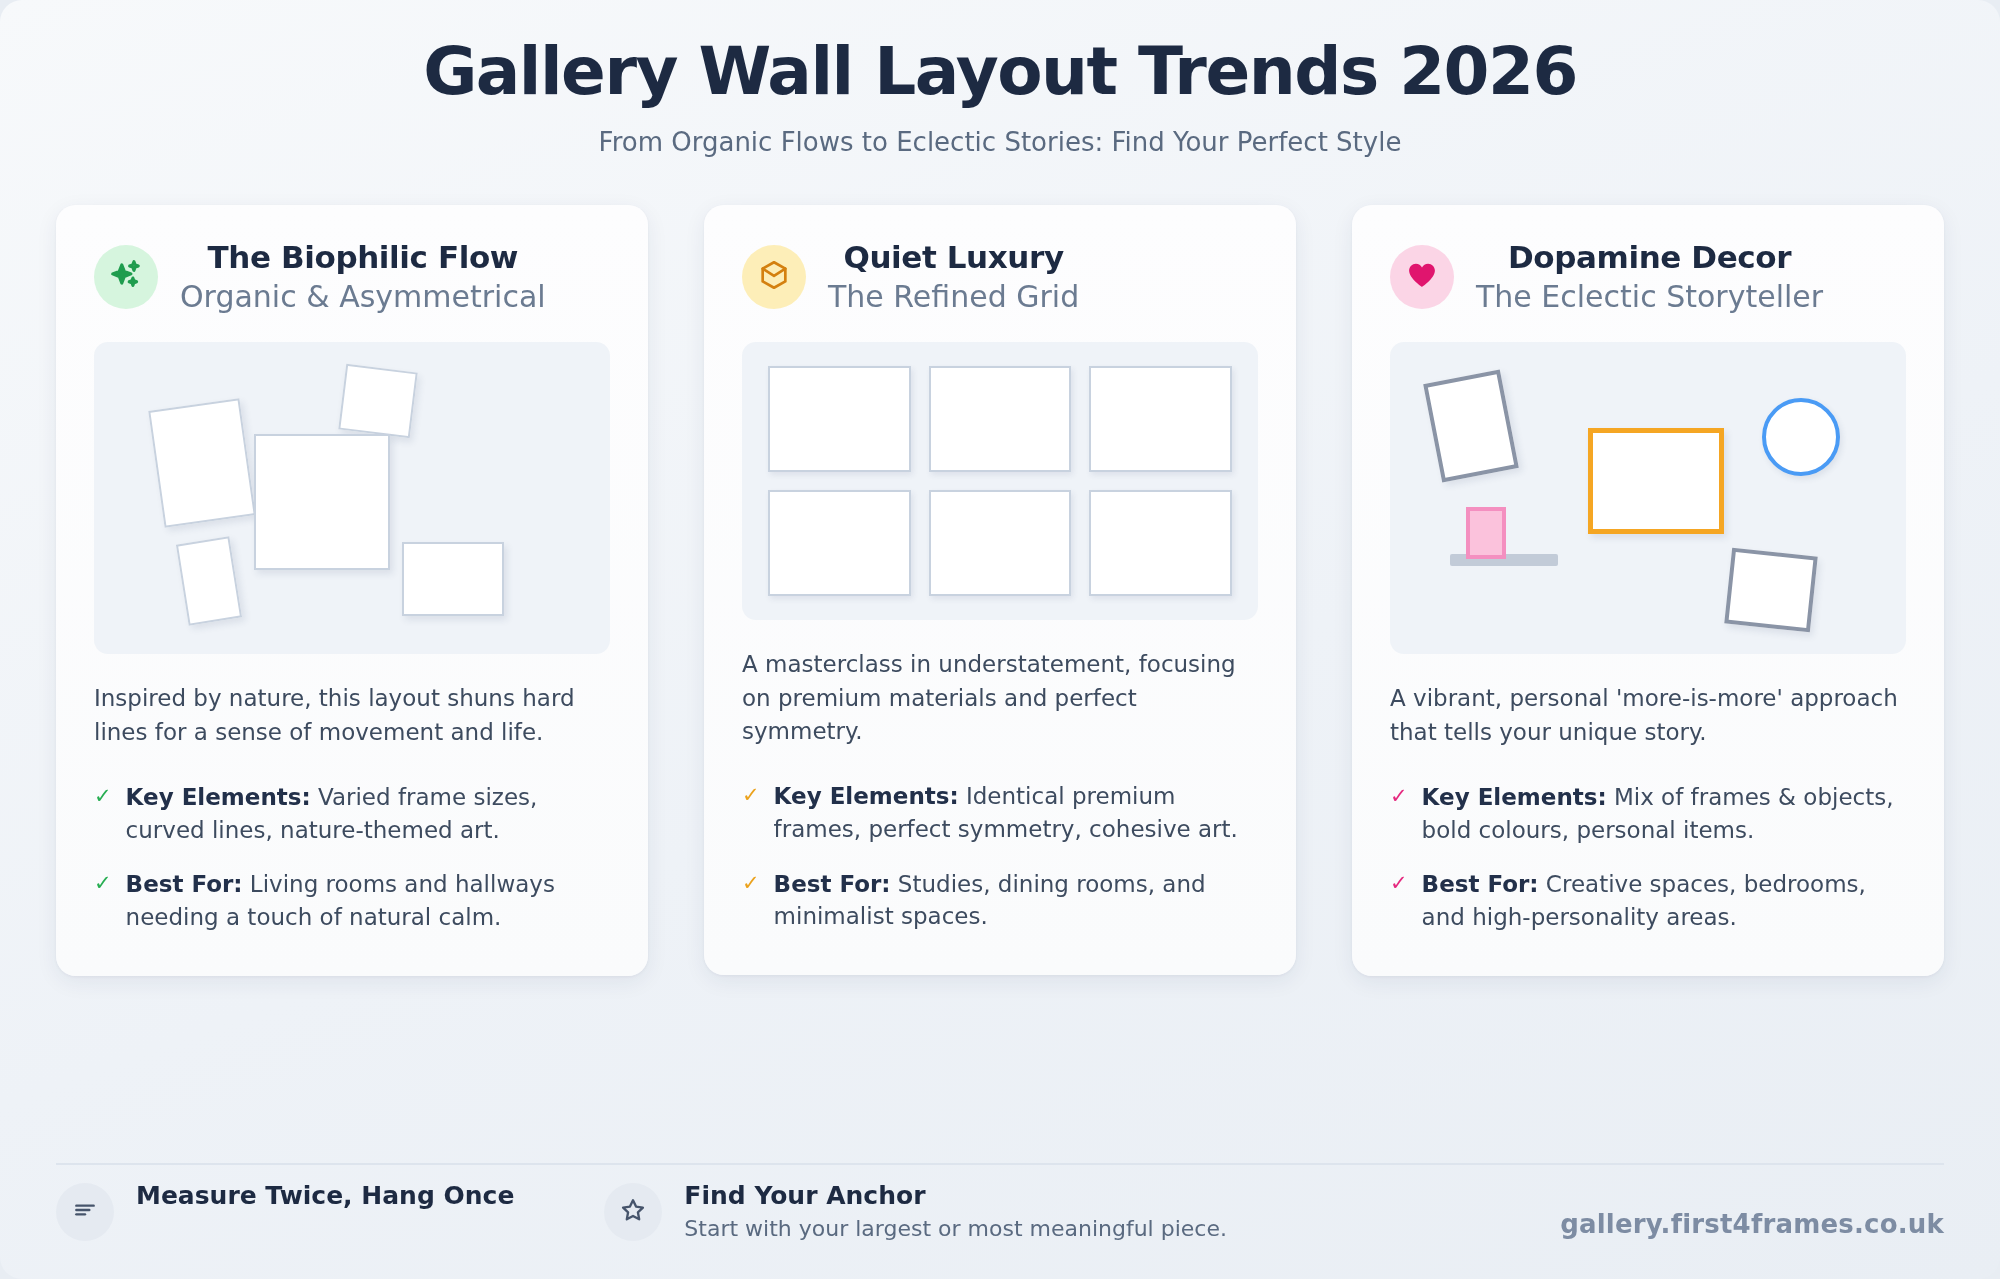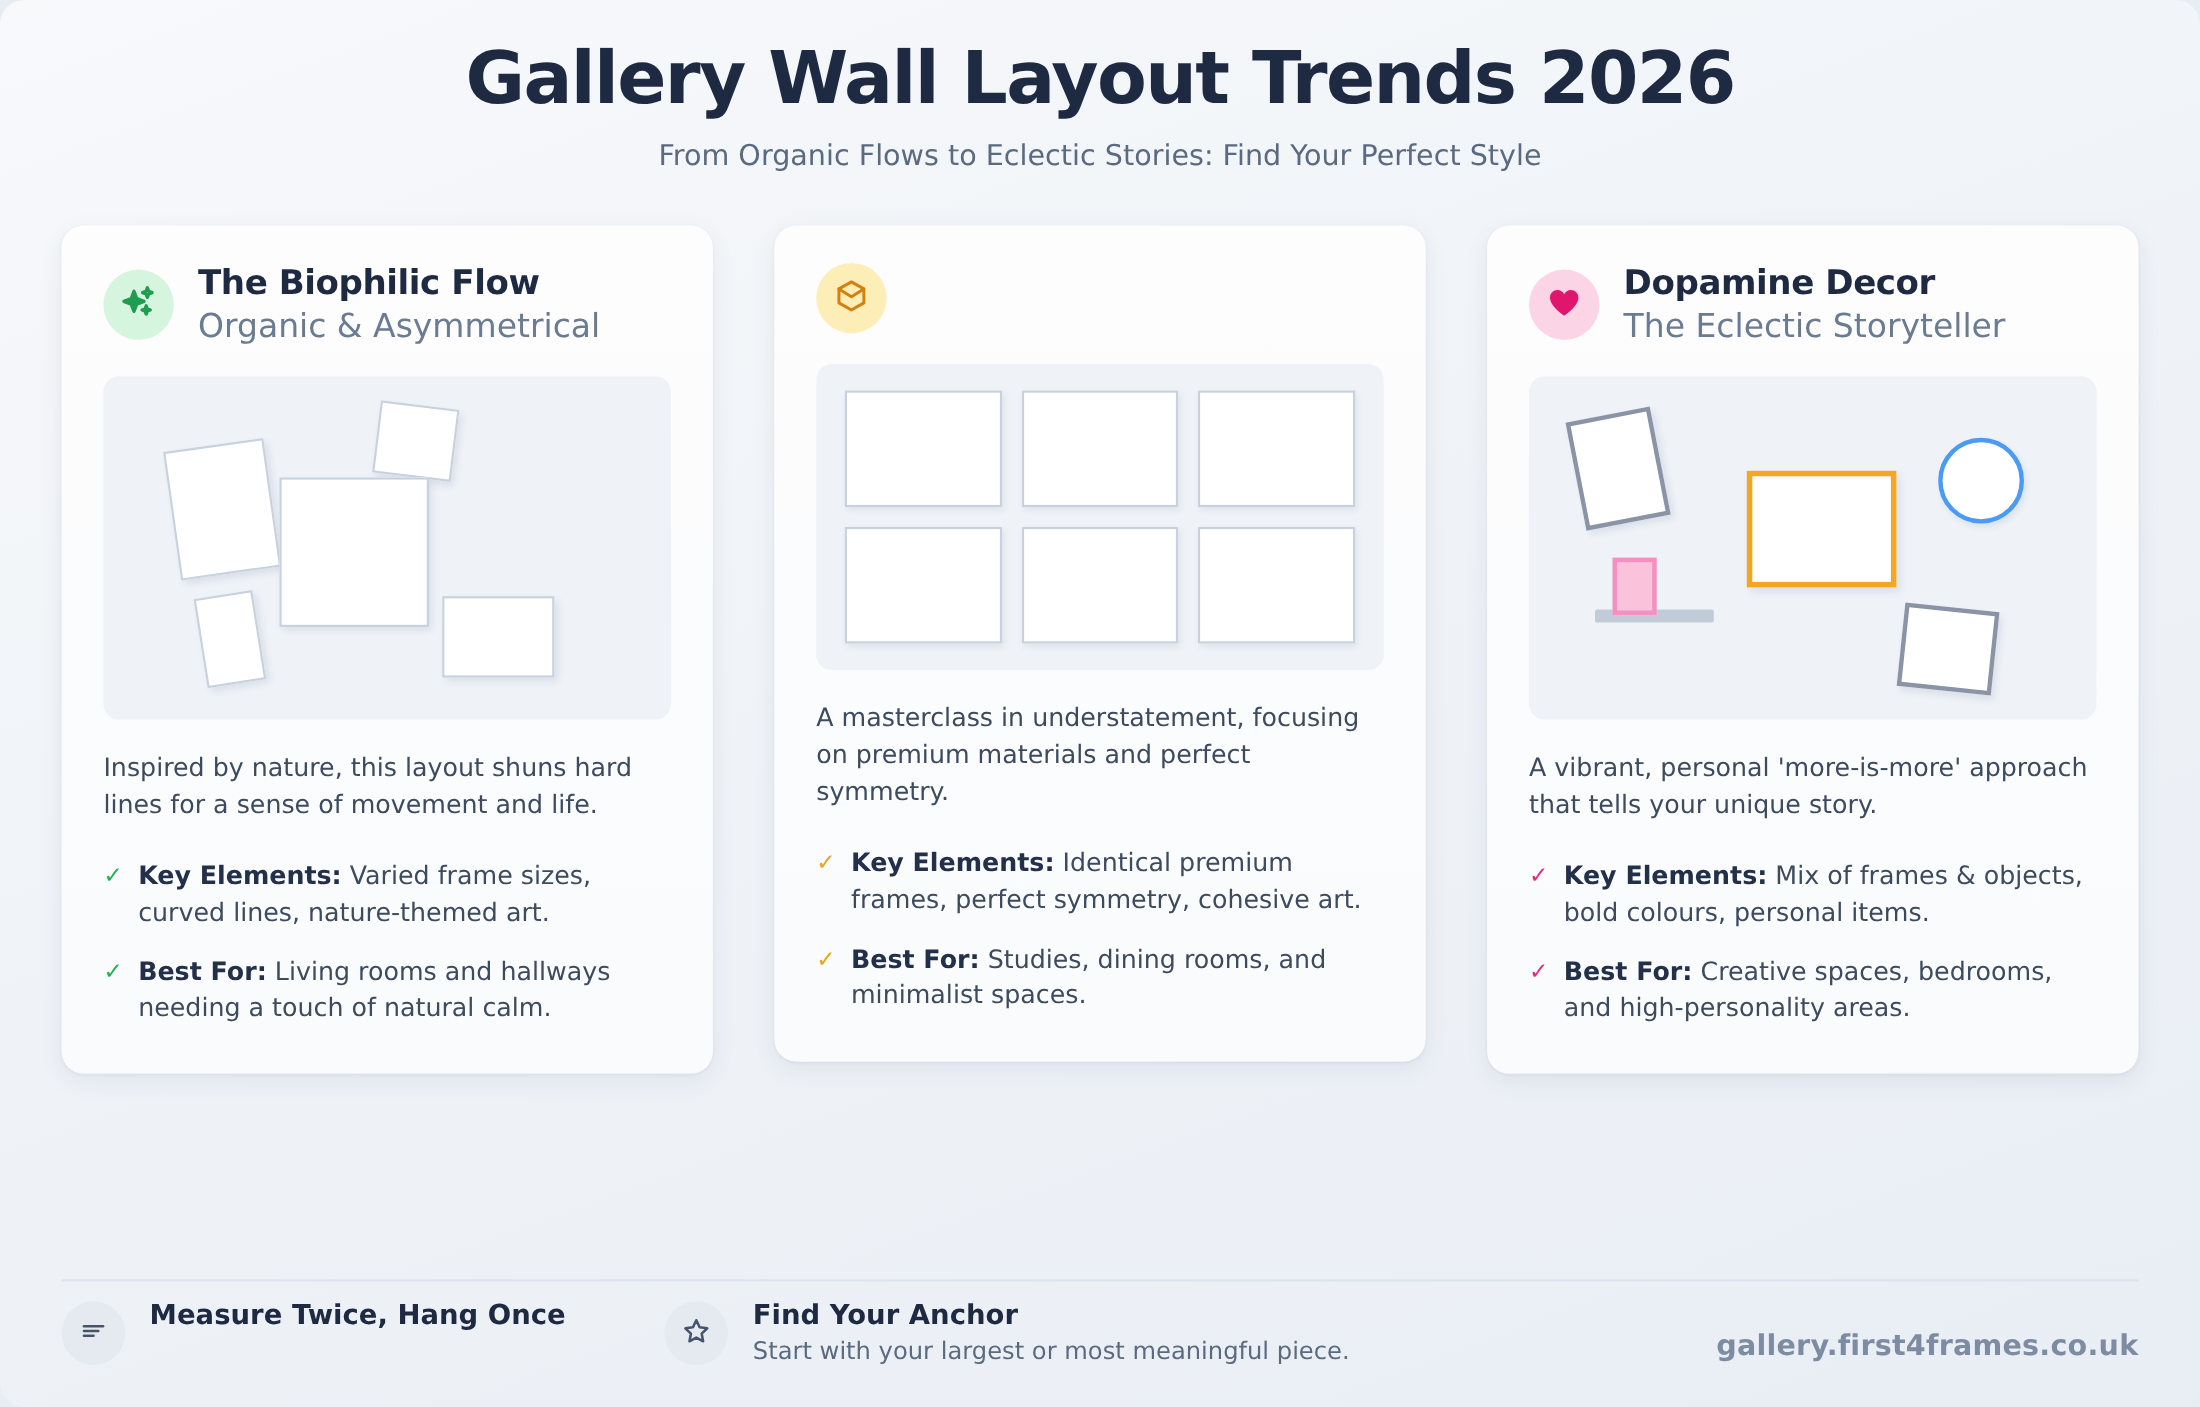--- a/index.html
+++ b/index.html
@@ -64,21 +64,21 @@
   .badge {
     width: 64px; height: 64px;
     border-radius: 50%;
     display: flex; align-items: center; justify-content: center;
     flex: 0 0 auto;
   }
   .badge.green  { background: #d6f5de; }
   .badge.amber  { background: #fdeeb8; }
   .badge.pink   { background: #fbd5e6; }
 
-  .head-text { display: flex; flex-direction: column; gap: 4px; }
+  .head-text { display: flex; flex-direction: column; gap: 4px; text-align: center; }
   .card-title {
     font-size: 31px; font-weight: 800; color: #1d2a42; letter-spacing: -0.4px;
   }
   .card-sub { font-size: 30px; color: #6b7b91; }
 
   
   .diagram {
     position: relative;
     width: 100%;
     height: 312px;
@@ -235,20 +235,24 @@
     <div class="card">
       <div class="card-head">
         <div class="badge amber">
           <span>
             <svg width="34" height="34" viewBox="0 0 24 24" fill="none" stroke="#d4800f" stroke-width="1.9" stroke-linejoin="round" stroke-linecap="round">
               <path d="M12 3 L20 7.5 L20 16.5 L12 21 L4 16.5 L4 7.5 Z"></path>
               <path d="M4 7.5 L12 12.6 L20 7.5"></path>
             </svg>
           </span>
         </div>
+        <div class="head-text">
+          <div class="card-title">Quiet Luxury</div>
+          <div class="card-sub">The Refined Grid</div>
+        </div>
       </div>
 
       <div class="diagram grid-panel">
         <div class="grid6">
           <div></div>
           <div></div>
           <div></div>
           <div></div>
           <div></div>
           <div></div>

